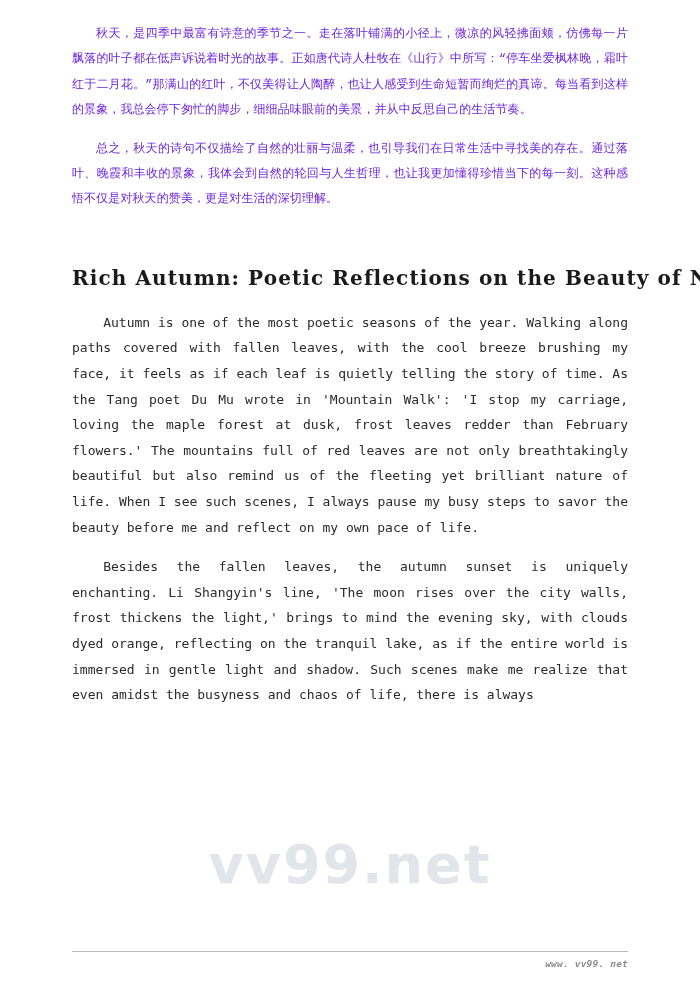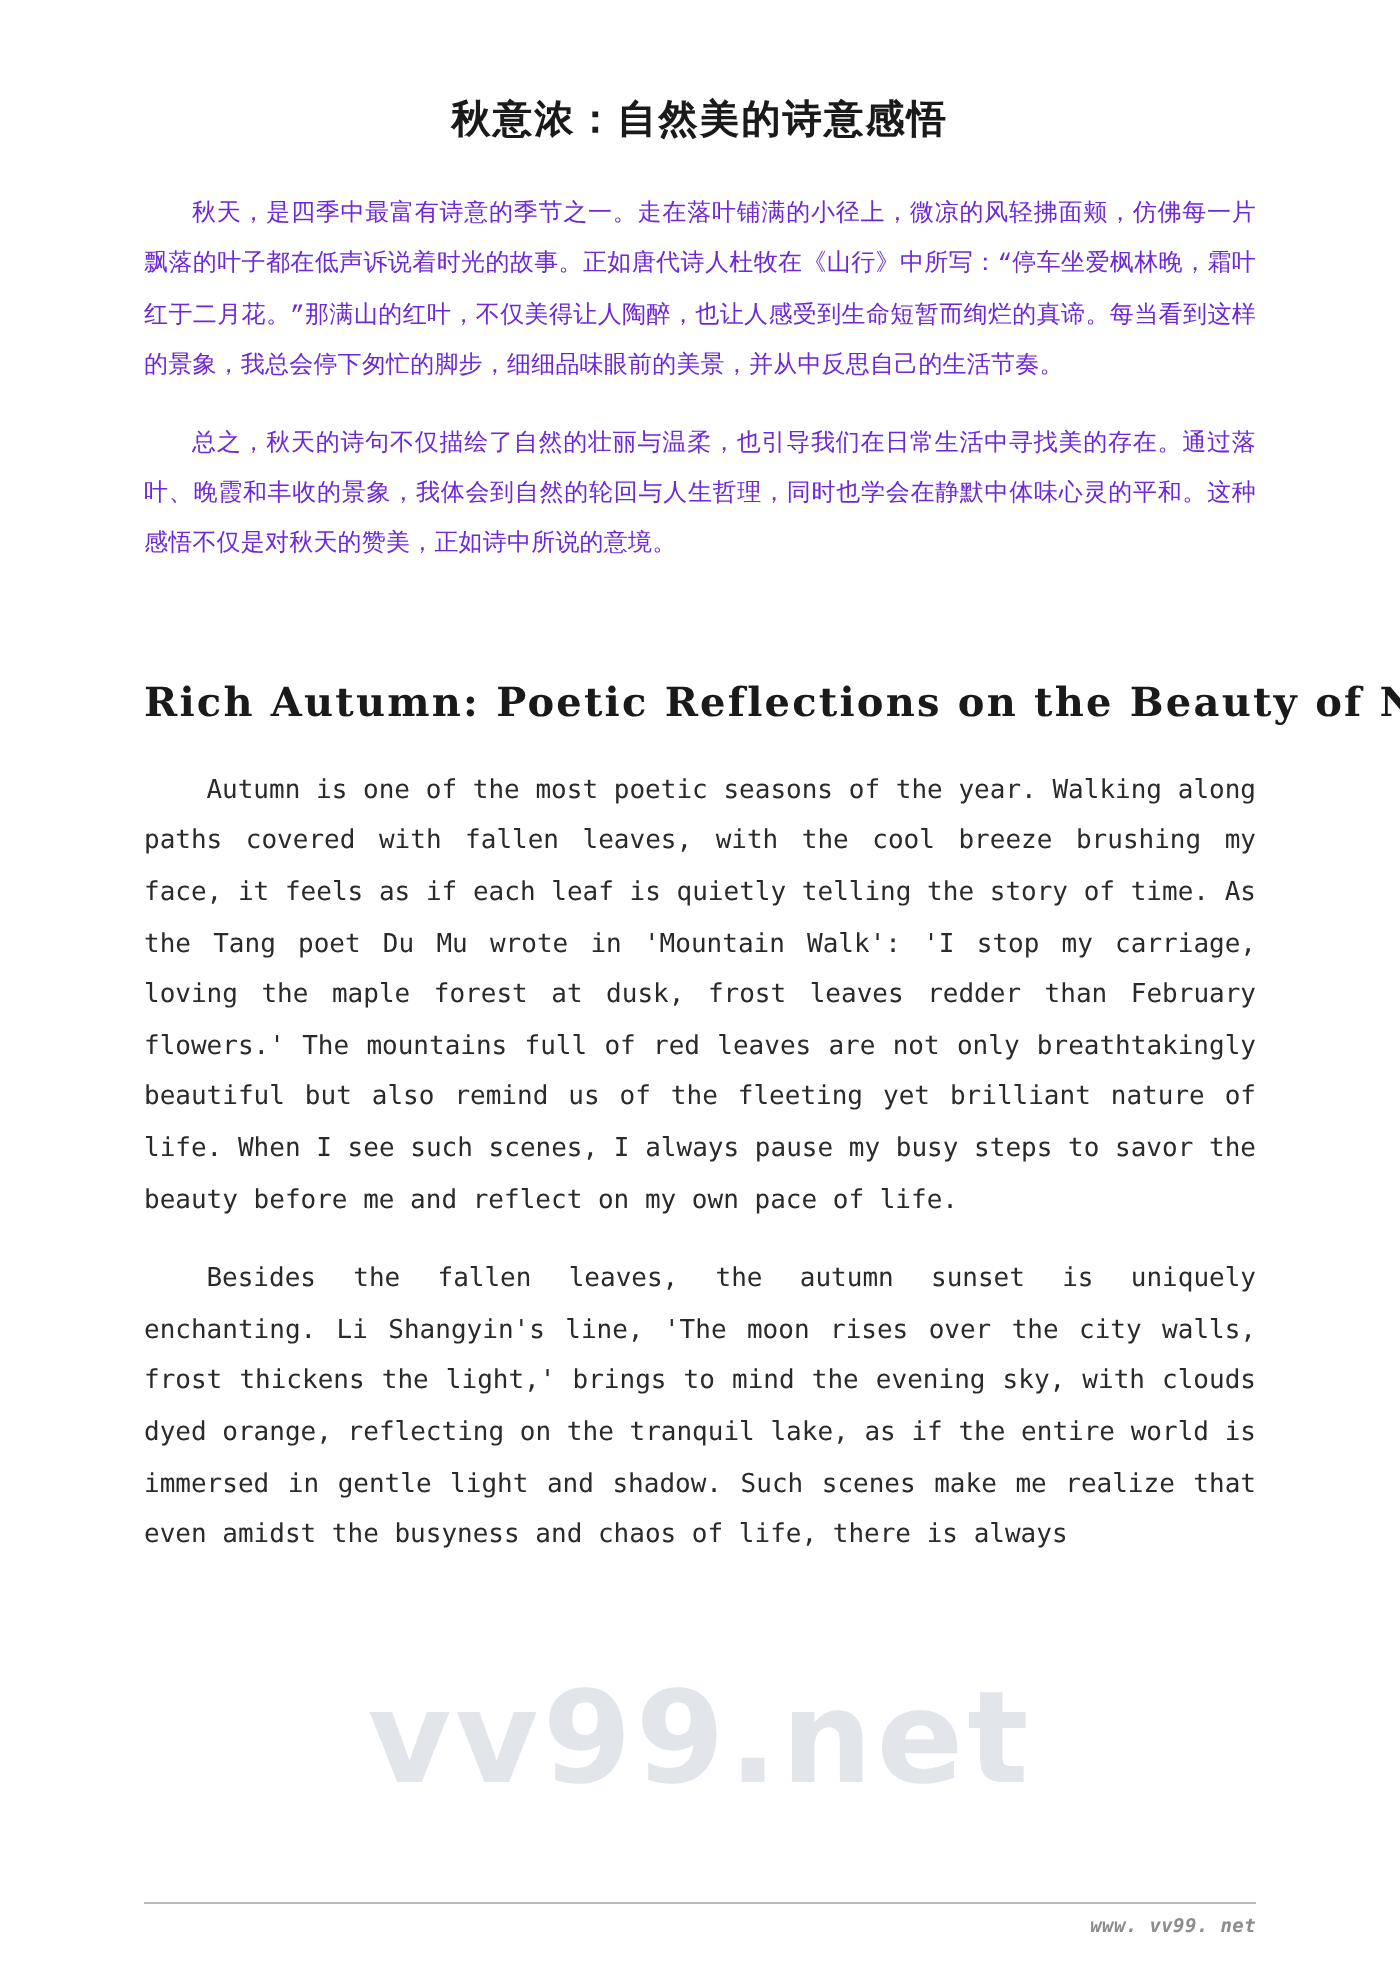--- a/index.html
+++ b/index.html
@@ -26,21 +26,21 @@
   }
 
   
   .watermark {
     position: absolute;
     left: 0;
     right: 0;
     top: 838px;
     text-align: center;
     font-family: "DejaVu Sans", "Liberation Sans", sans-serif;
-    font-size: 64px;
+    font-size: 54px;
     font-weight: bold;
     letter-spacing: 2px;
     color: #e2e6ea;
     z-index: 0;
     pointer-events: none;
     user-select: none;
     line-height: 1;
   }
 
   .content {
@@ -131,25 +131,24 @@
 </style>
 </head>
 <body>
 
 <div class="page">
 
   <div class="watermark">vv99.net</div>
 
   <div class="content">
 
-    <h1 class="cn-title">秋意浓：自然美的诗意感悟</h1>
 
     <div class="cn-body">
       <p class="cn-p">秋天，是四季中最富有诗意的季节之一。走在落叶铺满的小径上，微凉的风轻拂面颊，仿佛每一片飘落的叶子都在低声诉说着时光的故事。正如唐代诗人杜牧在《山行》中所写：“停车坐爱枫林晚，霜叶红于二月花。”那满山的红叶，不仅美得让人陶醉，也让人感受到生命短暂而绚烂的真谛。每当看到这样的景象，我总会停下匆忙的脚步，细细品味眼前的美景，并从中反思自己的生活节奏。</p>
-      <p class="cn-p">总之，秋天的诗句不仅描绘了自然的壮丽与温柔，也引导我们在日常生活中寻找美的存在。通过落叶、晚霞和丰收的景象，我体会到自然的轮回与人生哲理，同时也学会在静默中体味心灵的平和。这种感悟不仅是对秋天的赞美，正如诗中所说的意境。</p>
+      <p class="cn-p">总之，秋天的诗句不仅描绘了自然的壮丽与温柔，也引导我们在日常生活中寻找美的存在。通过落叶、晚霞和丰收的景象，我体会到自然的轮回与人生哲理，也让我更加懂得珍惜当下的每一刻。这种感悟不仅是对秋天的赞美，更是对生活的深切理解。</p>
     </div>
 
     <h2 class="en-title">Rich Autumn: Poetic Reflections on the Beauty of Nature</h2>
 
     <div class="en-body">
       <p class="en-p">Autumn is one of the most poetic seasons of the year. Walking along paths covered with fallen leaves, with the cool breeze brushing my face, it feels as if each leaf is quietly telling the story of time. As the Tang poet Du Mu wrote in 'Mountain Walk': 'I stop my carriage, loving the maple forest at dusk, frost leaves redder than February flowers.' The mountains full of red leaves are not only breathtakingly beautiful but also remind us of the fleeting yet brilliant nature of life. When I see such scenes, I always pause my busy steps to savor the beauty before me and reflect on my own pace of life.</p>
       <p class="en-p">Besides the fallen leaves, the autumn sunset is uniquely enchanting. Li Shangyin's line, 'The moon rises over the city walls, frost thickens the light,' brings to mind the evening sky, with clouds dyed orange, reflecting on the tranquil lake, as if the entire world is immersed in gentle light and shadow. Such scenes make me realize that even amidst the busyness and chaos of life, there is always</p>
     </div>
 
   </div>

